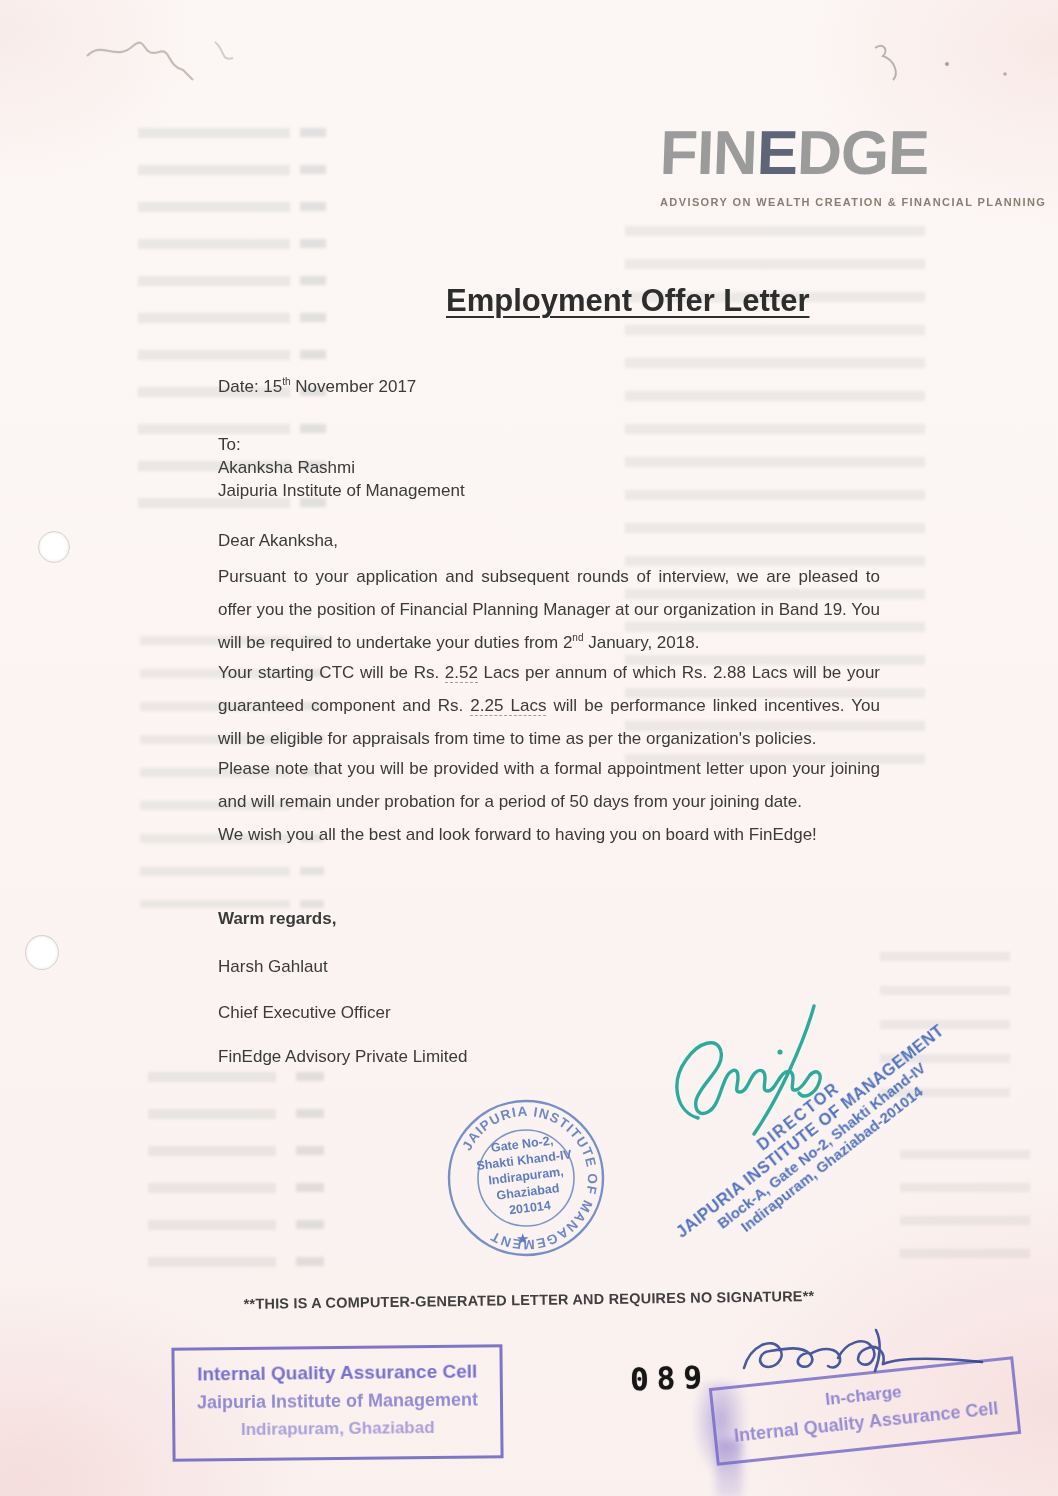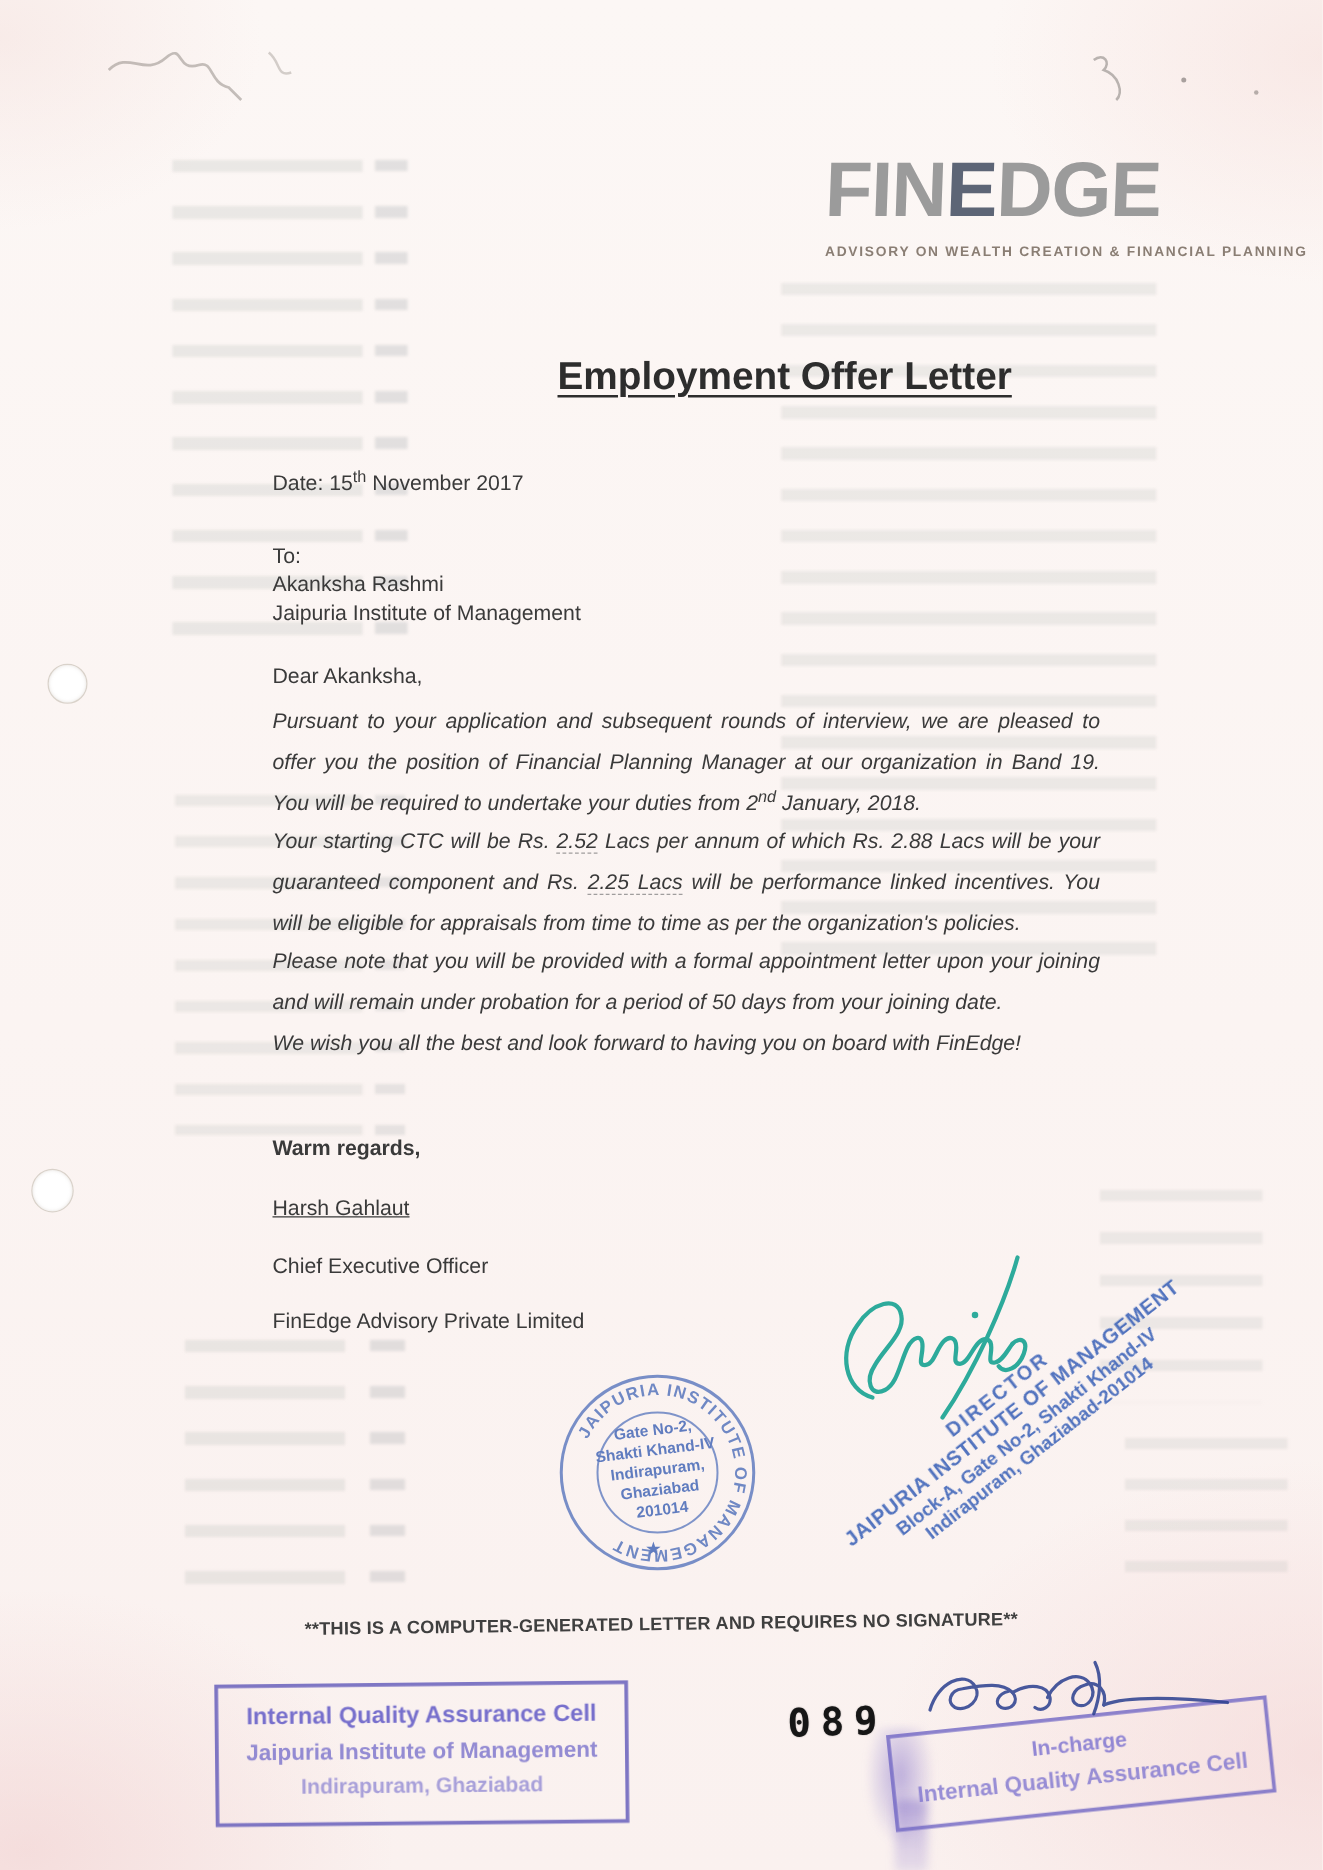--- a/index.html
+++ b/index.html
@@ -36,33 +36,33 @@
   .logo-text{font-weight:bold;font-size:62px;line-height:1;letter-spacing:-1px;
              color:#9b9b9b;transform:skewX(-2deg);}
   .logo-text .e{color:#5d6576;}
   .tagline{margin-top:12px;font-size:11px;font-weight:bold;letter-spacing:1.4px;
            color:#8a7e74;white-space:nowrap;}
   
   .title{position:absolute;left:446px;top:283px;z-index:2;
          font-size:31px;font-weight:600;color:#2d2d2d;
          text-decoration:underline;text-decoration-thickness:2px;text-underline-offset:5px;}
   .txt{position:absolute;left:218px;z-index:2;color:#3a3a3a;font-size:17px;line-height:33px;}
-  .para{width:662px;text-align:justify;font-style:italic;}
+  .para{width:662px;text-align:justify;}
   .para:last-of-type{text-align:left;}
-  sup{font-size:13px;vertical-align:super;line-height:0;}
+  sup{font-size:10px;vertical-align:super;line-height:0;}
   .dashed{border-bottom:1px dashed rgba(110,110,110,.65);}
   .d-date{top:370px;}
   .d-to{top:433px;line-height:23px;}
   .d-dear{top:524px;}
   .d-p1{top:560px;}
   .d-p2{top:656px;}
   .d-p3{top:752px;}
   .d-p4{top:818px;}
   .d-warm{top:902px;font-weight:bold;}
-  .d-name{top:950px;text-decoration:underline;}
+  .d-name{top:950px;}
   .d-role{top:996px;}
   .d-co{top:1040px;}
   .d-disc{position:absolute;left:50%;top:1292px;transform:translateX(-50%) rotate(-0.8deg);
           z-index:2;font-size:14.5px;font-weight:600;color:#3f3f3f;letter-spacing:.2px;white-space:nowrap;}
   
   .round-stamp{position:absolute;left:438px;top:1090px;width:176px;height:176px;z-index:3;opacity:.82;}
   .round-stamp svg{position:absolute;inset:0;overflow:visible;}
   .rs-center{position:absolute;left:18px;top:46px;width:140px;z-index:3;
              transform:rotate(-7deg);text-align:center;
              font-size:12.5px;font-weight:bold;line-height:16px;color:#3f63b5;}

